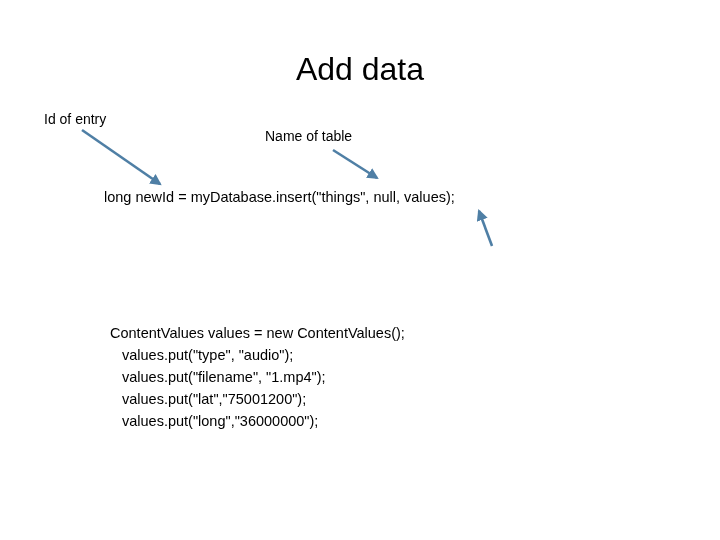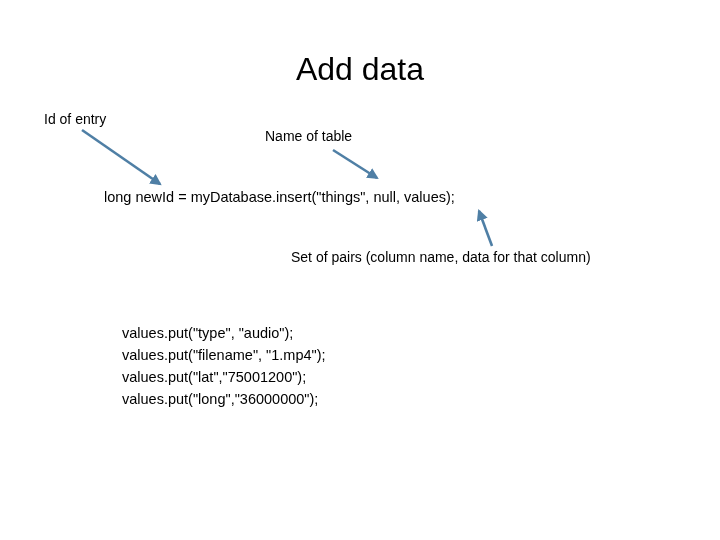--- a/index.html
+++ b/index.html
@@ -93,22 +93,22 @@
   </svg>
 
   <div class="slide-title">Add data</div>
 
   <div class="annotation" id="lbl-id-of-entry">Id of entry</div>
 
   <div class="annotation" id="lbl-name-of-table">Name of table</div>
 
   <div class="code-line" id="code-insert-line">long newId = myDatabase.insert("things", null, values);</div>
 
-  <div class="annotation" id="lbl-set-of-pairs">Set of pairs (column name, data for that column)</div>
 
   <div class="code-block">
+    <span class="cb-line">ContentValues values = new ContentValues();</span>
     <span class="cb-line cb-indent">values.put("type", "audio");</span>
     <span class="cb-line cb-indent">values.put("filename", "1.mp4");</span>
     <span class="cb-line cb-indent">values.put("lat","75001200");</span>
     <span class="cb-line cb-indent">values.put("long","36000000");</span>
   </div>
 
 </div>
 
 </body></html>

